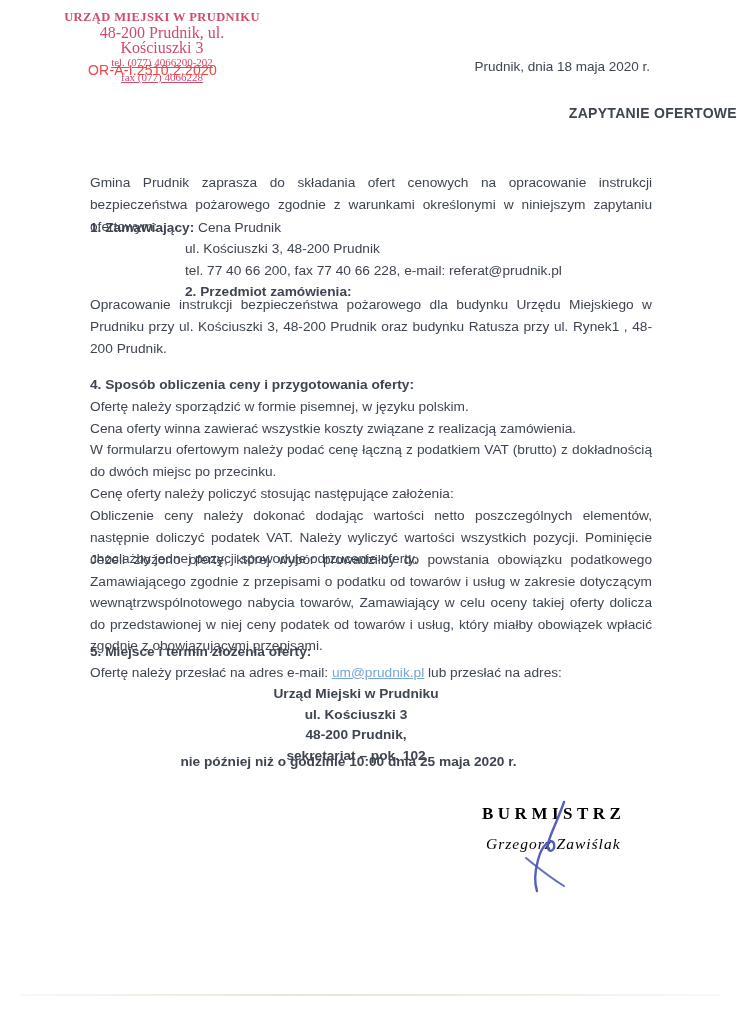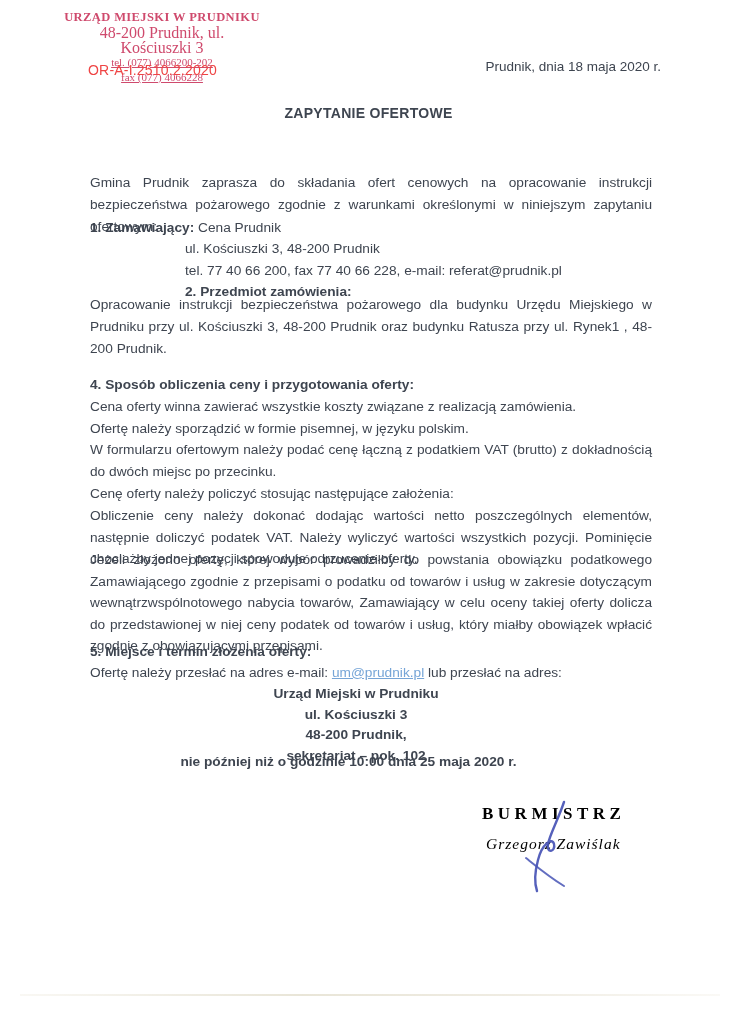--- a/index.html
+++ b/index.html
@@ -19,26 +19,26 @@
     line-height:15px;
   }
   .hdr-stamp .s1{font-size:12.5px;font-weight:bold;letter-spacing:.4px;}
   .hdr-stamp .s2{font-size:16px;}
   .hdr-stamp .s3,.hdr-stamp .s4{font-size:11px;text-decoration:underline;}
   .ref-number{
     position:absolute;top:62px;left:88px;
     font-size:14px;color:#ef4444;letter-spacing:.2px;
   }
   .date-line{
-    position:absolute;top:59px;right:76px;
+    position:absolute;top:59px;right:87px;
     font-size:13.5px;
   }
   .doc-title{
     position:absolute;top:105px;left:0;width:737px;
-    text-align:center;font-size:14px;font-weight:bold;letter-spacing:.3px;
+    text-align:right;font-size:14px;font-weight:bold;letter-spacing:.3px;
   }
   
   .blk{position:absolute;left:90px;width:562px;font-size:13.7px;line-height:22px;}
   .just{text-align:justify;}
   b,.b{font-weight:bold;}
   .p1{top:172px;}
   .sec1{top:217px;line-height:21.3px;}
   .sec1 .ind{padding-left:95px;}
   .p2{top:294px;}
   .sec3{top:342px;}
@@ -89,22 +89,22 @@
     <div class="ind">ul. Kościuszki 3, 48-200  Prudnik</div>
     <div class="ind">tel. 77 40 66 200,   fax  77 40 66 228, e-mail: referat@prudnik.pl</div>
     <div class="ind b">2. Przedmiot zamówienia:</div>
   </div>
 
   <div class="blk p2 just">Opracowanie instrukcji bezpieczeństwa pożarowego dla budynku Urzędu Miejskiego w  Prudniku przy ul. Kościuszki 3, 48-200 Prudnik oraz budynku Ratusza przy ul. Rynek1 , 48-200 Prudnik.</div>
 
 
   <div class="blk sec4">
     <div class="b">4. Sposób obliczenia ceny i przygotowania oferty:</div>
+    <div>Ofertę należy sporządzić w formie pisemnej, w języku polskim.</div>
     <div>Cena oferty winna zawierać wszystkie koszty związane z realizacją zamówienia.</div>
-    <div>Ofertę należy sporządzić w formie pisemnej, w języku polskim.</div>
     <div class="just">W formularzu ofertowym należy podać cenę łączną z podatkiem VAT (brutto) z dokładnością do dwóch miejsc po przecinku.</div>
     <div>Cenę oferty należy policzyć stosując następujące założenia:</div>
     <div class="just">Obliczenie ceny należy dokonać dodając wartości netto poszczególnych elementów, następnie doliczyć podatek VAT. Należy  wyliczyć wartości wszystkich pozycji. Pominięcie chociażby jednej pozycji spowoduje odrzucenie oferty.</div>
   </div>
 
   <div class="blk p3 just">Jeżeli złożono ofertę, której wybór prowadziłby do powstania obowiązku podatkowego Zamawiającego zgodnie z przepisami o podatku od towarów i usług w zakresie dotyczącym wewnątrzwspólnotowego nabycia towarów, Zamawiający w celu oceny takiej oferty dolicza do przedstawionej w niej ceny podatek od towarów i usług, który miałby obowiązek wpłacić zgodnie z obowiązującymi przepisami.</div>
 
   <div class="blk sec5">
     <div class="b">5. Miejsce i termin złożenia oferty:</div>
     <div><span>Ofertę należy przesłać na adres e-mail: </span><a class="email-link">um@prudnik.pl</a><span> lub przesłać na adres:</span></div>

